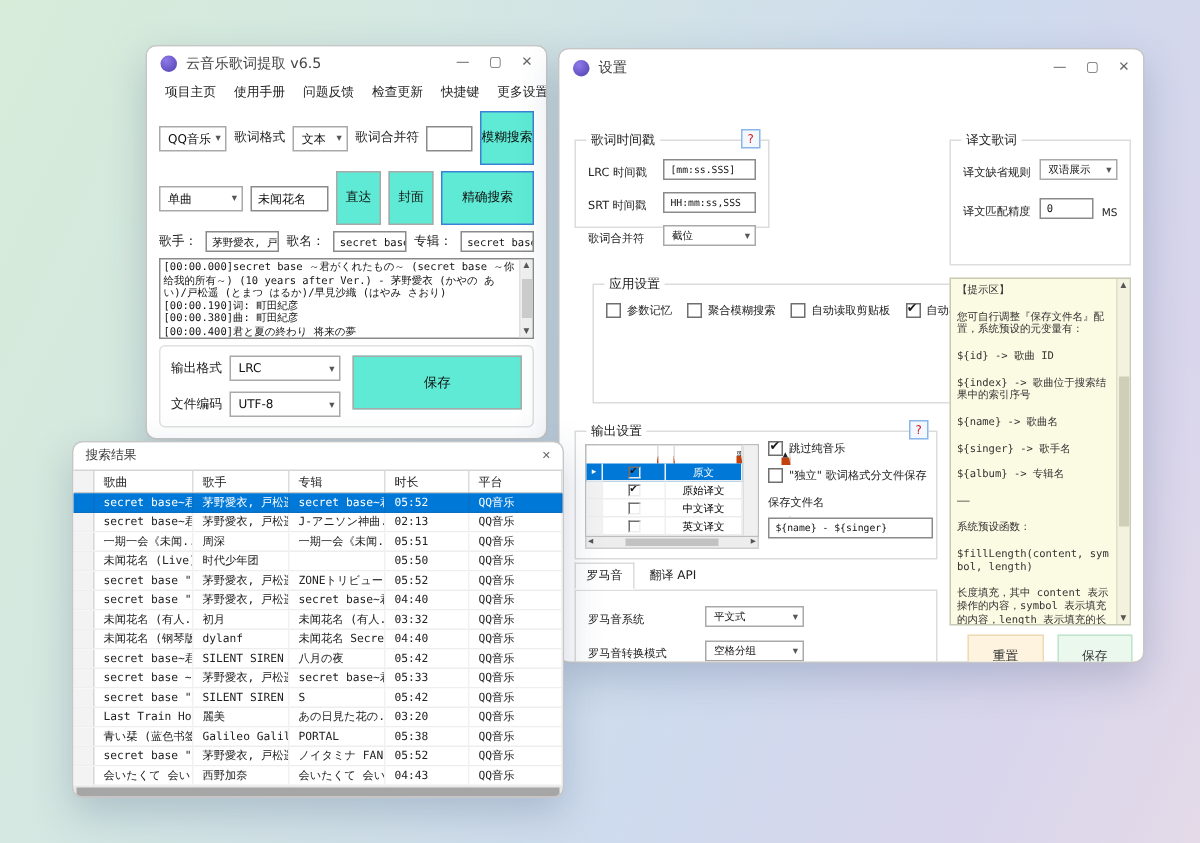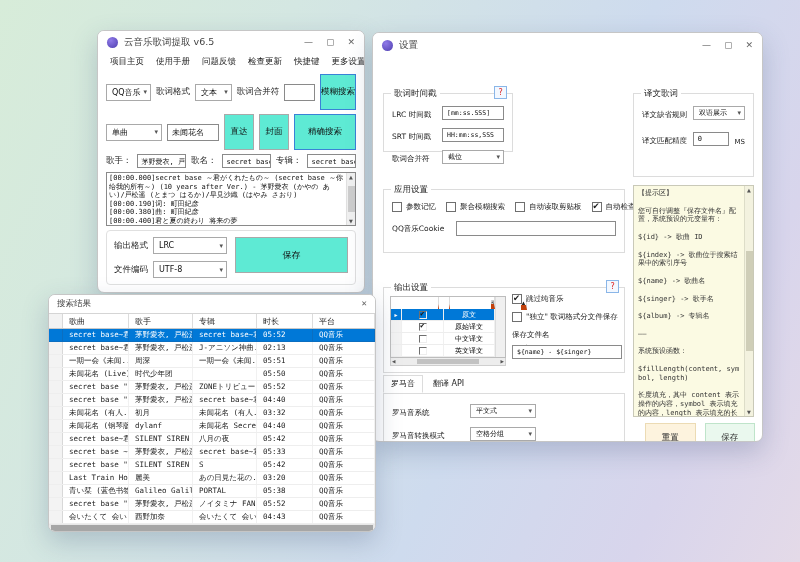--- a/index.html
+++ b/index.html
@@ -75,21 +75,21 @@
   .group { position:absolute; border:1px solid #dcdcdc; }
   .g-title { position:absolute; top:-6px; left:7px; background:#fff; padding:0 3px; font-size:8.5px; color:#222; white-space:nowrap; }
   .help-btn { position:absolute; top:-8px; right:5px; width:13px; height:13px; border:1px solid #8ab6e8;
     background:#f3f8ff; color:#d22; font-size:8px; display:flex; align-items:center; justify-content:center; }
   .g-inner { padding:12px 8px 6px; display:flex; flex-direction:column; gap:8px; height:100%; }
   .frow { display:flex; align-items:flex-end; justify-content:space-between; gap:4px; }
 
   .g-timestamp { left:10px; top:36px; width:130px; height:59px; }
   .g-original  { left:148px; top:36px; width:104px; height:84px; }
   .g-translation { left:260px; top:36px; width:121px; height:84px; }
-  .g-app { left:10px; top:132px; width:242px; height:64px; }
+  .g-app { left:22px; top:132px; width:242px; height:80px; }
   .g-output { left:10px; top:230px; width:242px; height:86px; }
   .g-romaji { left:10px; top:336px; width:242px; height:62px; }
 
   .cookie-row { display:flex; align-items:center; gap:6px; }
   .cookie-row .tinput { flex:1; }
 
   .otable { position:absolute; left:6px; top:8px; width:116px; }
   .o-grid { display:grid; grid-template-columns:11px 42px 1fr 10px; border:1px solid #bdbdbd; background:#fff; }
   .o-head { display:contents; }
   .o-head span { font-size:7px; color:#222; height:12px; border-bottom:5px solid #c2410c;
@@ -463,24 +463,20 @@
               <div class="cbrow">
                 <span class="cb"></span>
                 <span style="font-size:7.5px">自动读取剪贴板</span>
               </div>
 
               <div class="cbrow">
                 <span class="cb checked"></span>
                 <span style="font-size:7.5px">自动检查更新</span>
               </div>
             </div>
-          <div class="cookie-row">
-            <span class="lbl" style="font-size:7.5px;width:58px">QQ音乐Cookie</span>
-            <div class="tinput" style="height:15px"></div>
-          </div>
         </div>
       </div>
 
       <div class="group g-output">
         <span class="g-title">输出设置</span>
         <span class="help-btn">?</span>
         <div class="otable">
           <div class="o-grid">
             <div class="o-head">
               <span></span>

